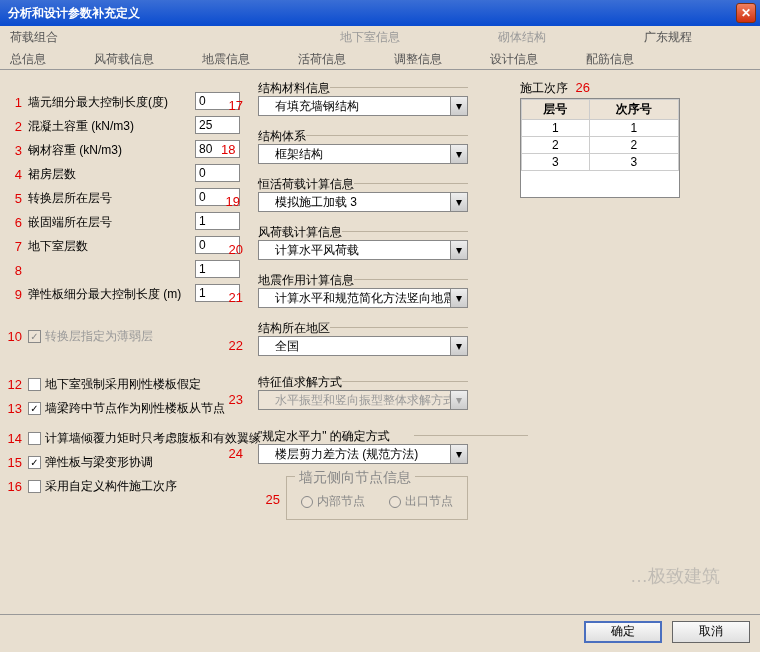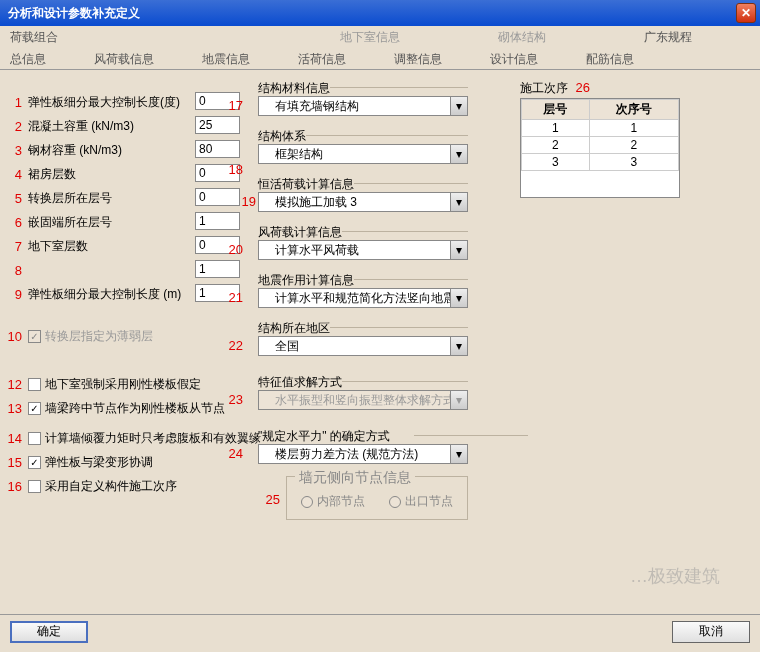--- a/index.html
+++ b/index.html
@@ -23,21 +23,21 @@
   .cbx { width: 13px; height: 13px; border: 1px solid #888; background: #fff; margin-right: 4px; display: inline-flex; align-items: center; justify-content: center; font-size: 10px; }
   .cbx.ck::after { content: "✓"; }
   .cbx.gray { background: #ece3d6; color: #888; }
   .sec-lbl { position: absolute; color: #000; font-size: 12px; }
   .sec-line { position: absolute; border-top: 1px solid #bcb2a0; height: 1px; }
   .table { position: absolute; background: #fff; border: 1px solid #888; }
   .table table { border-collapse: collapse; width: 100%; font-size: 12px; }
   .table th, .table td { border: 1px solid #ccc; padding: 1px 6px; text-align: center; }
   .table th { background: #ece3d6; }
   .radio { width: 12px; height: 12px; border-radius: 50%; border: 1px solid #888; background: #ece3d6; display: inline-block; vertical-align: middle; margin-right: 4px; }
-  .btnrow { position: absolute; left: 0; right: 0; bottom: 4px; height: 34px; border-top: 1px solid #999; display: flex; justify-content: space-between; align-items: center; padding: 0 10px; gap: 10px; background: #e8dfd0; }
+  .btnrow { position: absolute; left: 0; right: 0; bottom: 4px; height: 34px; border-top: 1px solid #999; display: flex; justify-content: flex-end; align-items: center; padding: 0 10px; gap: 10px; background: #e8dfd0; }
   .btn { width: 78px; height: 22px; border: 1px solid #666; background: linear-gradient(#fafafa,#e0e0e0); cursor: pointer; display: flex; align-items: center; justify-content: center; }
   .btn.primary { border: 2px solid #4a6fbf; }
   .watermark { position: absolute; right: 40px; bottom: 40px; color: #999; font-size: 18px; opacity: 0.5; }
   .fieldset { position: absolute; border: 1px solid #bcb2a0; }
   .fieldset .leg { position: absolute; top: -8px; left: 8px; background: #e8dfd0; padding: 0 4px; color: #888; font-size: 14px; }
 </style>
 </head>
 <body>
 
 <div class="titlebar">
@@ -58,21 +58,21 @@
   <div style="margin-left:30px">地震信息</div>
   <div style="margin-left:30px">活荷信息</div>
   <div style="margin-left:30px">调整信息</div>
   <div style="margin-left:30px">设计信息</div>
   <div style="margin-left:30px">配筋信息</div>
 </div>
 
 <div class="content" id="content">
     <div class="row" style="left:0;top:22px">
       <span class="num">1</span>
-      <span class="lbl">弹性板细分最大控制长度(度)</span>
+      <span class="lbl">墙元细分最大控制长度(度)</span>
     </div>
     <input class="inp" style="left: 195px; top: 22px; width: 45px;" value="0">
     <div class="row" style="left:0;top:46px">
       <span class="num">2</span>
       <span class="lbl">混凝土容重  (kN/m3)</span>
     </div>
     <input class="inp" style="left: 195px; top: 46px; width: 45px;" value="25">
     <div class="row" style="left:0;top:70px">
       <span class="num">3</span>
       <span class="lbl">钢材容重   (kN/m3)</span>
@@ -139,28 +139,28 @@
     </div>
     <div class="sec-lbl" style="left:258px;top:10px">结构材料信息</div>
     <div class="sec-line" style="left:330px;top:17px;width:138px"></div>
     <div class="num" style="position:absolute;left:221px;top:28px;width:22px;text-align:right">17</div>
     <div class="combo" style="left:258px;top:26px;width:210px">
       <span class="ct">有填充墙钢结构</span>
       <span class="cb">▾</span>
     </div>
     <div class="sec-lbl" style="left:258px;top:58px">结构体系</div>
     <div class="sec-line" style="left:306px;top:65px;width:162px"></div>
-    <div class="num" style="position:absolute;left:221px;top:92px;width:22px;text-align:right">18</div>
+    <div class="num" style="position:absolute;left:221px;top:72px;width:22px;text-align:left">18</div>
     <div class="combo" style="left:258px;top:74px;width:210px">
       <span class="ct">框架结构</span>
       <span class="cb">▾</span>
     </div>
     <div class="sec-lbl" style="left:258px;top:106px">恒活荷载计算信息</div>
     <div class="sec-line" style="left:354px;top:113px;width:114px"></div>
-    <div class="num" style="position:absolute;left:234px;top:124px;width:22px;text-align:right">19</div>
+    <div class="num" style="position:absolute;left:218px;top:124px;width:22px;text-align:right">19</div>
     <div class="combo" style="left:258px;top:122px;width:210px">
       <span class="ct">模拟施工加载  3</span>
       <span class="cb">▾</span>
     </div>
     <div class="sec-lbl" style="left:258px;top:154px">风荷载计算信息</div>
     <div class="sec-line" style="left:342px;top:161px;width:126px"></div>
     <div class="num" style="position:absolute;left:221px;top:172px;width:22px;text-align:right">20</div>
     <div class="combo" style="left:258px;top:170px;width:210px">
       <span class="ct">计算水平风荷载</span>
       <span class="cb">▾</span>

